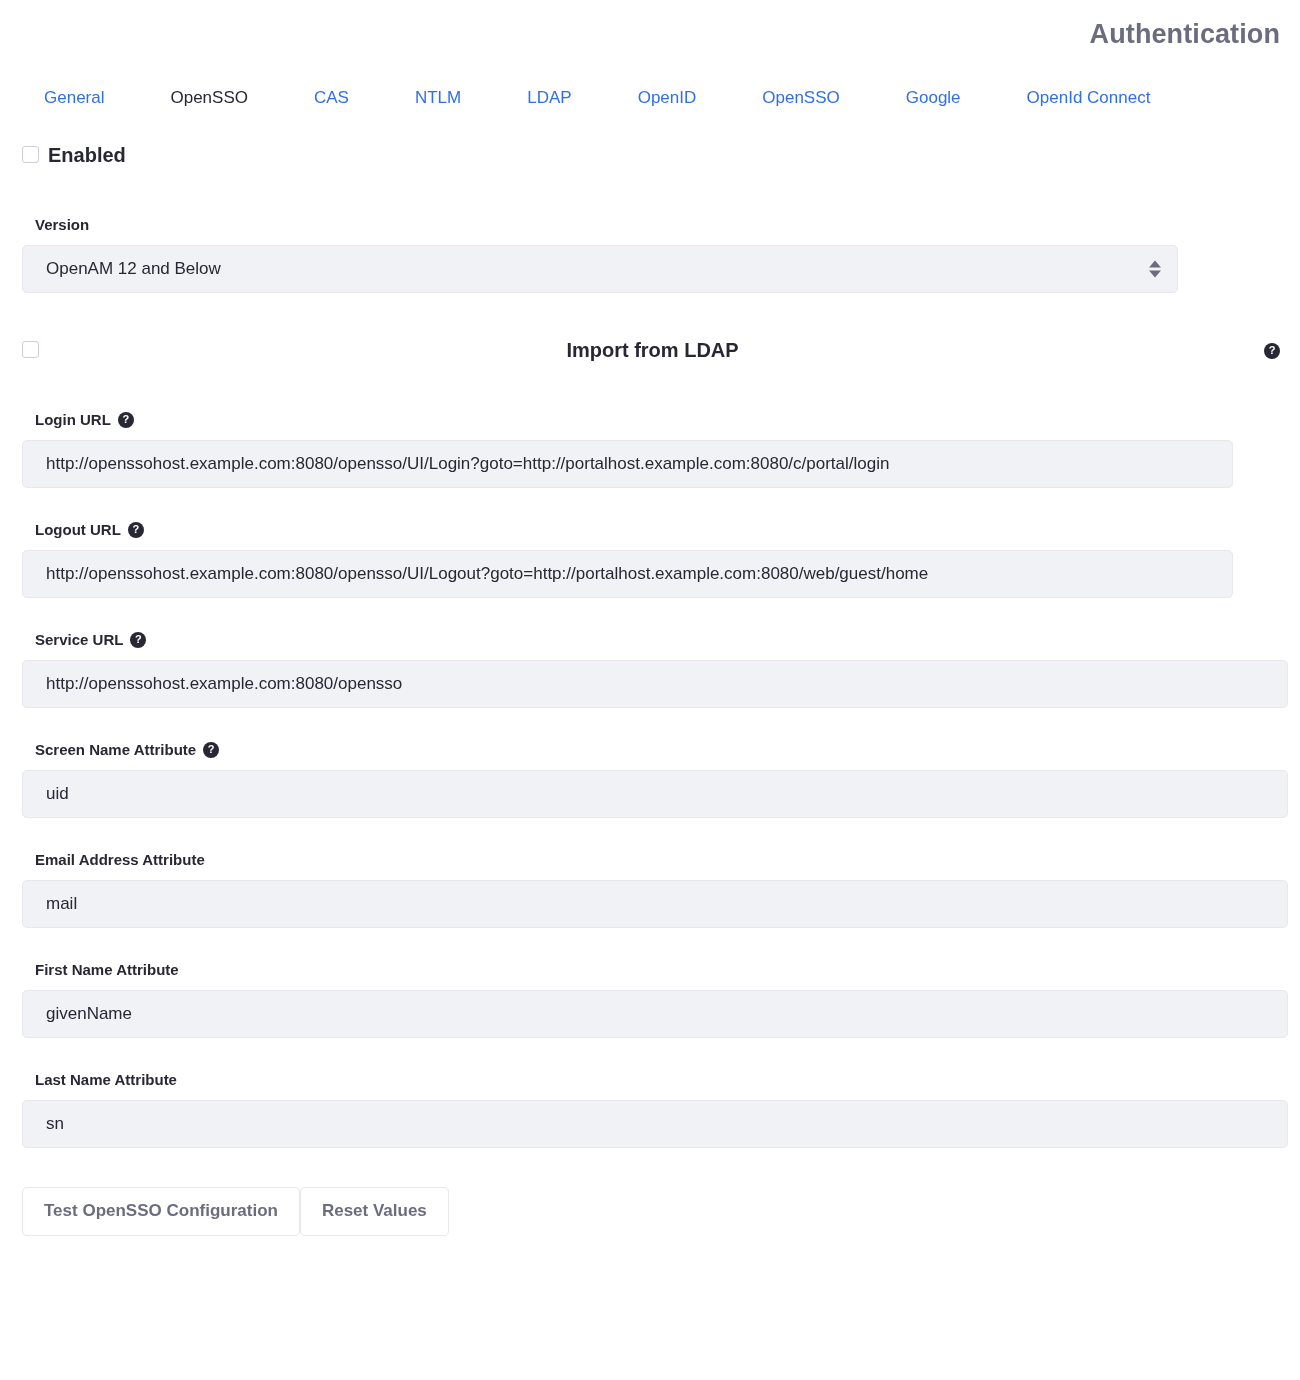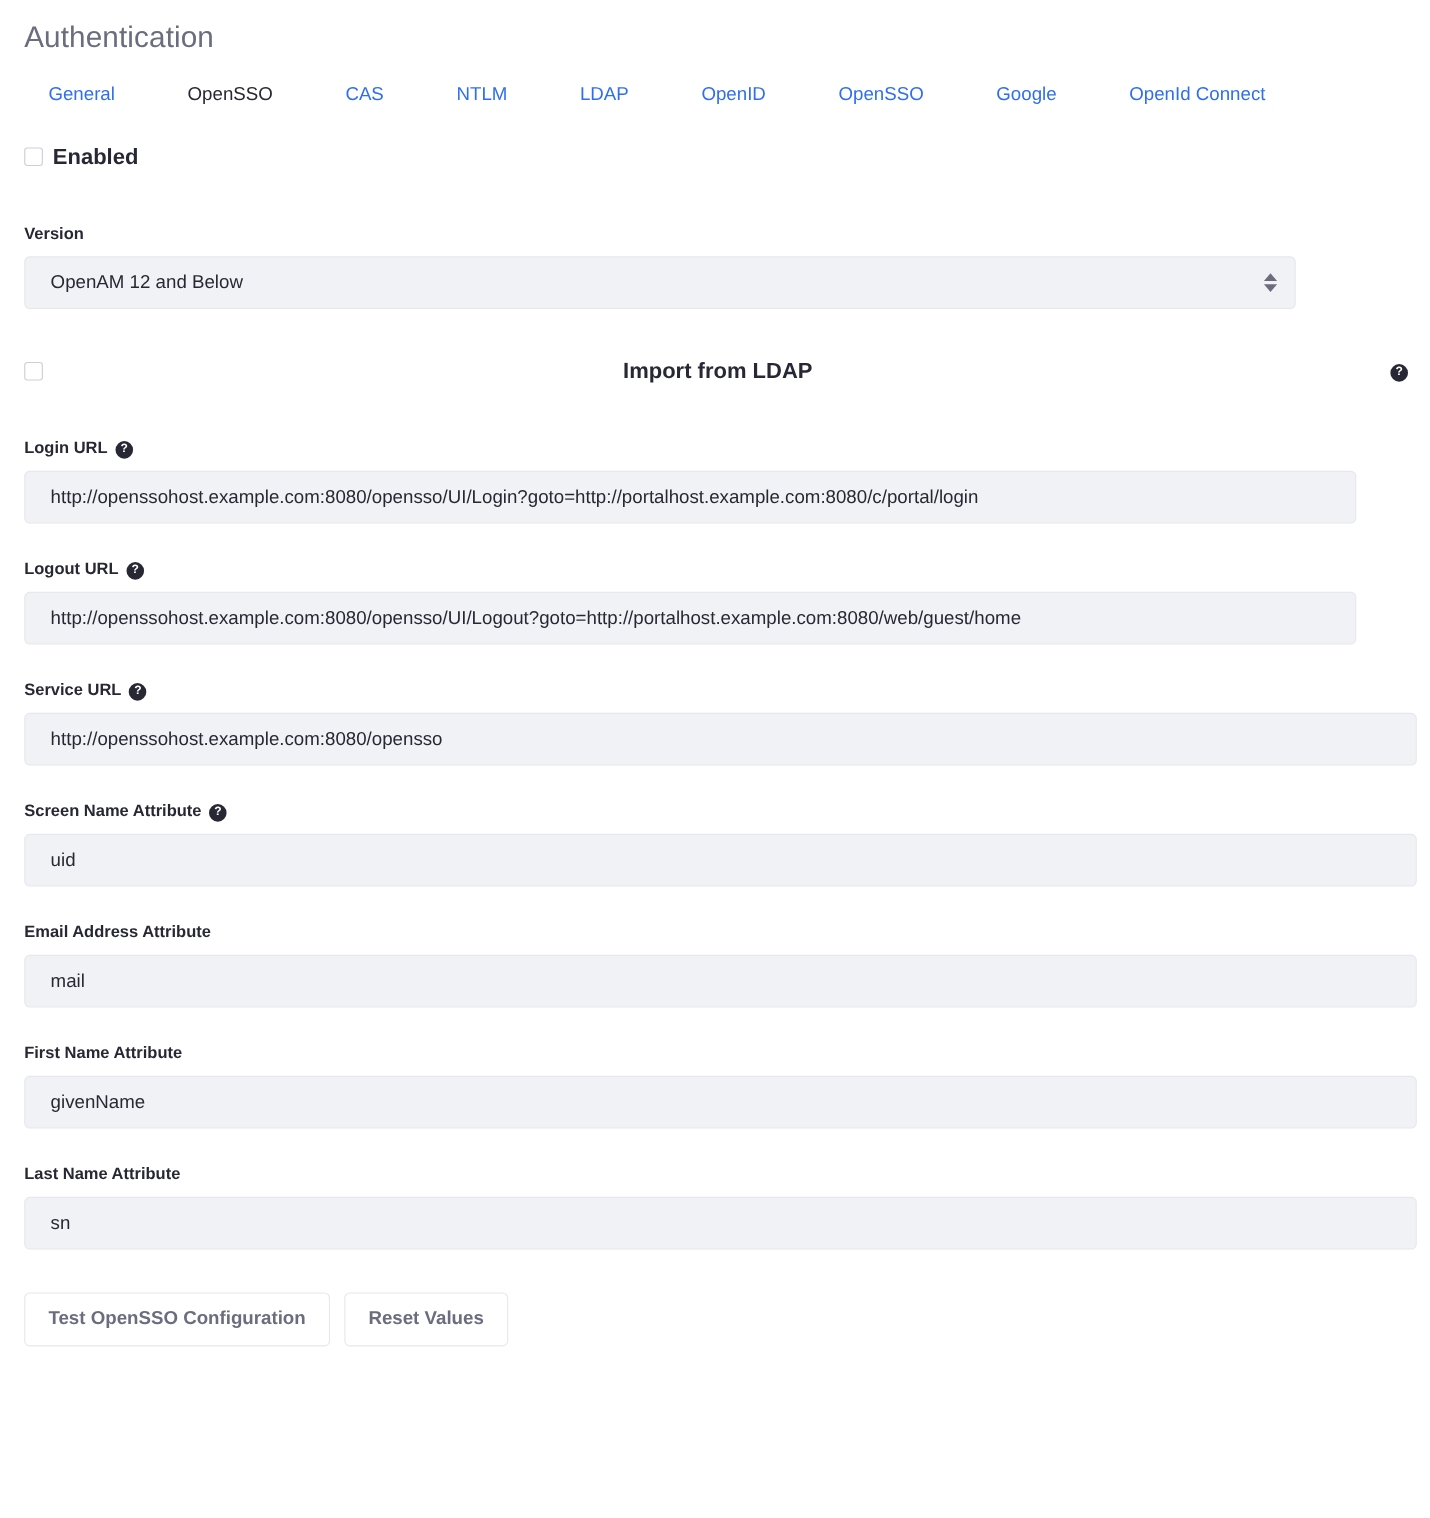--- a/index.html
+++ b/index.html
@@ -16,25 +16,26 @@
     position: relative;
   }
   .page {
     padding: 18px 20px 0 22px;
     width: 1300px;
   }
 
   
   .page-title {
     font-size: 27px;
-    font-weight: 400;
+    font-weight: 700;
     color: #6b6c7e;
     letter-spacing: 0.1px;
-    margin: 0 0 26px 0;
+    margin: 0 0 38px 0;
     line-height: 1.2;
+    text-align: right;
   }
 
   
   .tabs {
     display: flex;
     align-items: center;
     margin: 0 0 34px 0;
     padding-left: 22px;
   }
   .tab {
@@ -96,24 +97,24 @@
 
   
   .field {
     margin-top: 0;
   }
   .field-label {
     font-size: 15px;
     font-weight: bold;
     color: #272833;
     display: flex;
-    align-items: center;
     line-height: 1.2;
     margin-bottom: 11px;
     white-space: nowrap;
+    margin-left: 13px;
   }
   .input {
     height: 48px;
     background: #f1f2f5;
     border: 1px solid #e7e7ed;
     border-radius: 5px;
     font-size: 17px;
     color: #272833;
     padding: 0 16px 0 23px;
     display: flex;
@@ -165,21 +166,21 @@
     width: 0; height: 0;
     border-left: 6px solid transparent;
     border-right: 6px solid transparent;
     border-top: 7px solid #6b6c7e;
   }
 
   
   .btn-row {
     display: flex;
     align-items: center;
-    gap: 13px;
+    gap: 0;
   }
   .btn {
     height: 49px;
     background: #ffffff;
     border: 1px solid #e7e7ed;
     border-radius: 5px;
     color: #6b6c7e;
     font-size: 17px;
     font-weight: bold;
     padding: 0 21px;

